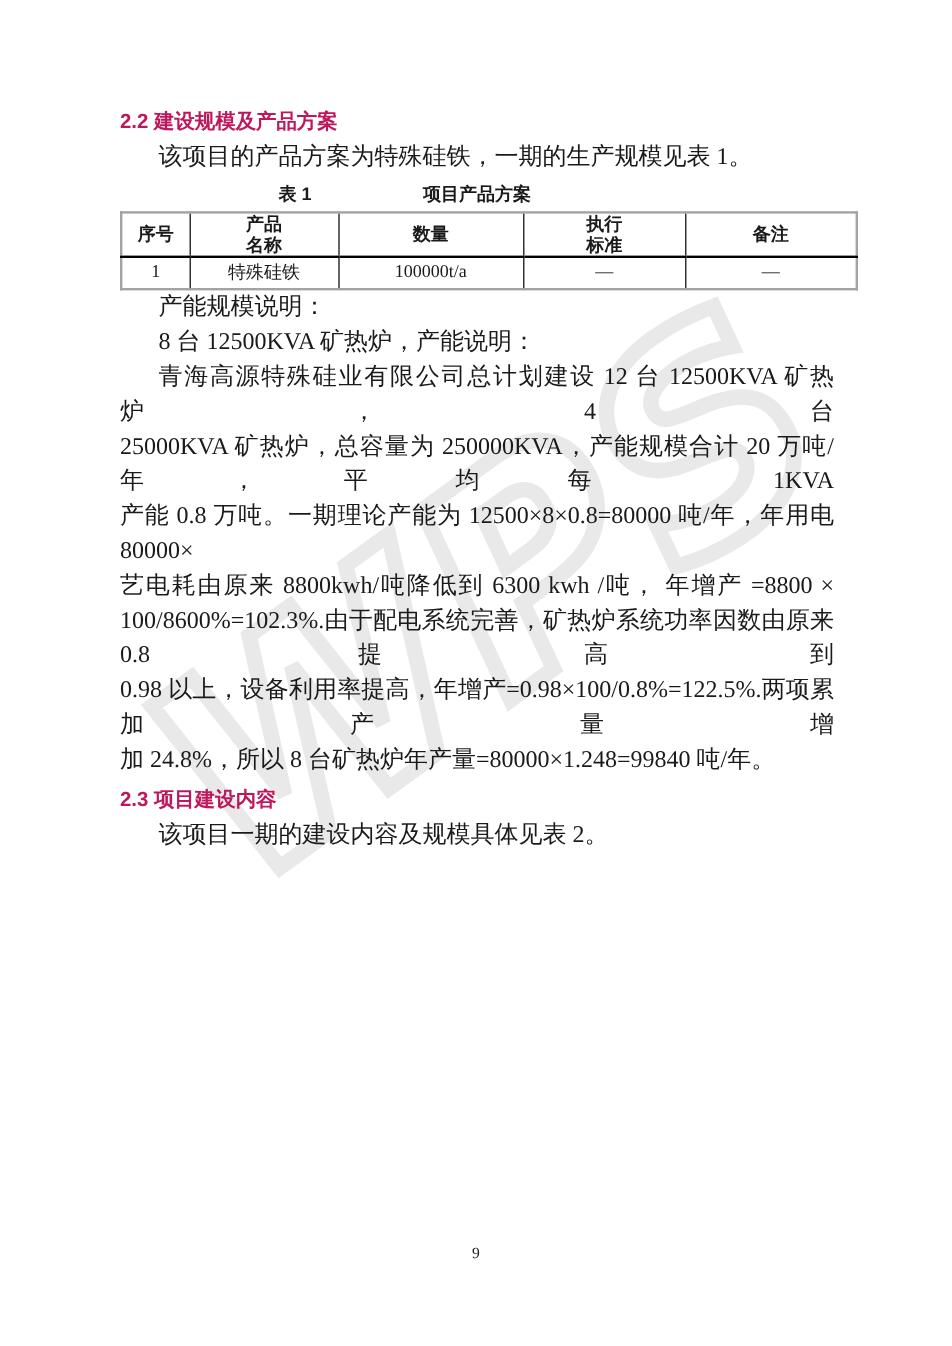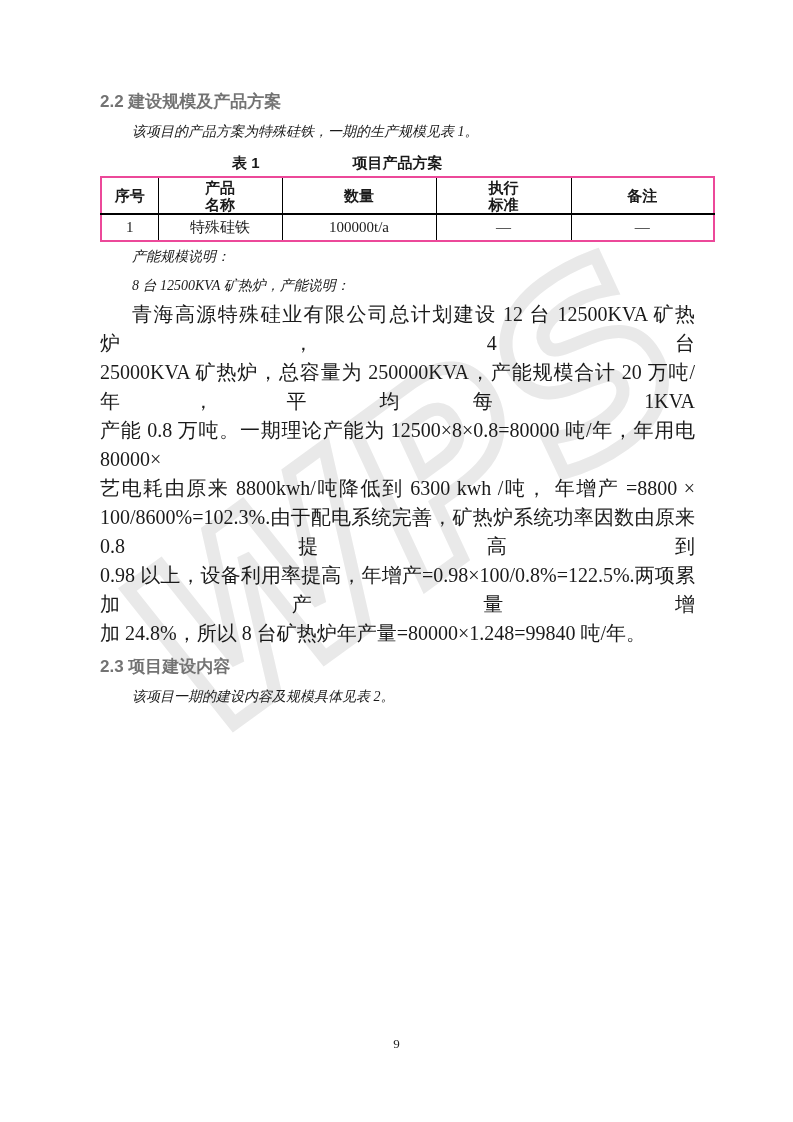--- a/index.html
+++ b/index.html
@@ -36,47 +36,46 @@
     top: 0;
     width: 595px;
     padding-top: 91px;
     z-index: 1;
   }
   .h-section {
     font-family: "Liberation Sans", "DejaVu Sans", sans-serif;
     font-size: 17px;
     font-weight: bold;
     line-height: 22px;
-    color: #737373;
+    color: #be185d;
   }
   .h-2-3 { margin-top: 8px; }
   .body-line {
-    font-size: 14px;
+    font-size: 20px;
     line-height: 29px;
     text-indent: 32px;
-    font-style: italic;
   }
   .intro-1 { margin-top: 4px; }
   .table-caption {
     position: relative;
     margin-top: 6px;
     height: 22px;
     line-height: 22px;
     font-size: 15px;
     font-weight: bold;
     font-family: "Liberation Sans", "DejaVu Sans", sans-serif;
   }
   .table-caption .cap-label { position: absolute; left: 132px; }
   .table-caption .cap-title { position: absolute; left: 0; right: 0; text-align: center; }
   table.product-table {
     margin-top: 2px;
     width: 595px;
     border-collapse: collapse;
     table-layout: fixed;
-    border: 2px solid #ec4899;
+    border: 2px solid #a3a3a3;
   }
   table.product-table th, table.product-table td {
     border: 1px solid #000;
     text-align: center;
     vertical-align: middle;
     font-size: 15px;
     padding: 0;
   }
   table.product-table th {
     font-family: "Liberation Sans", "DejaVu Sans", sans-serif;

